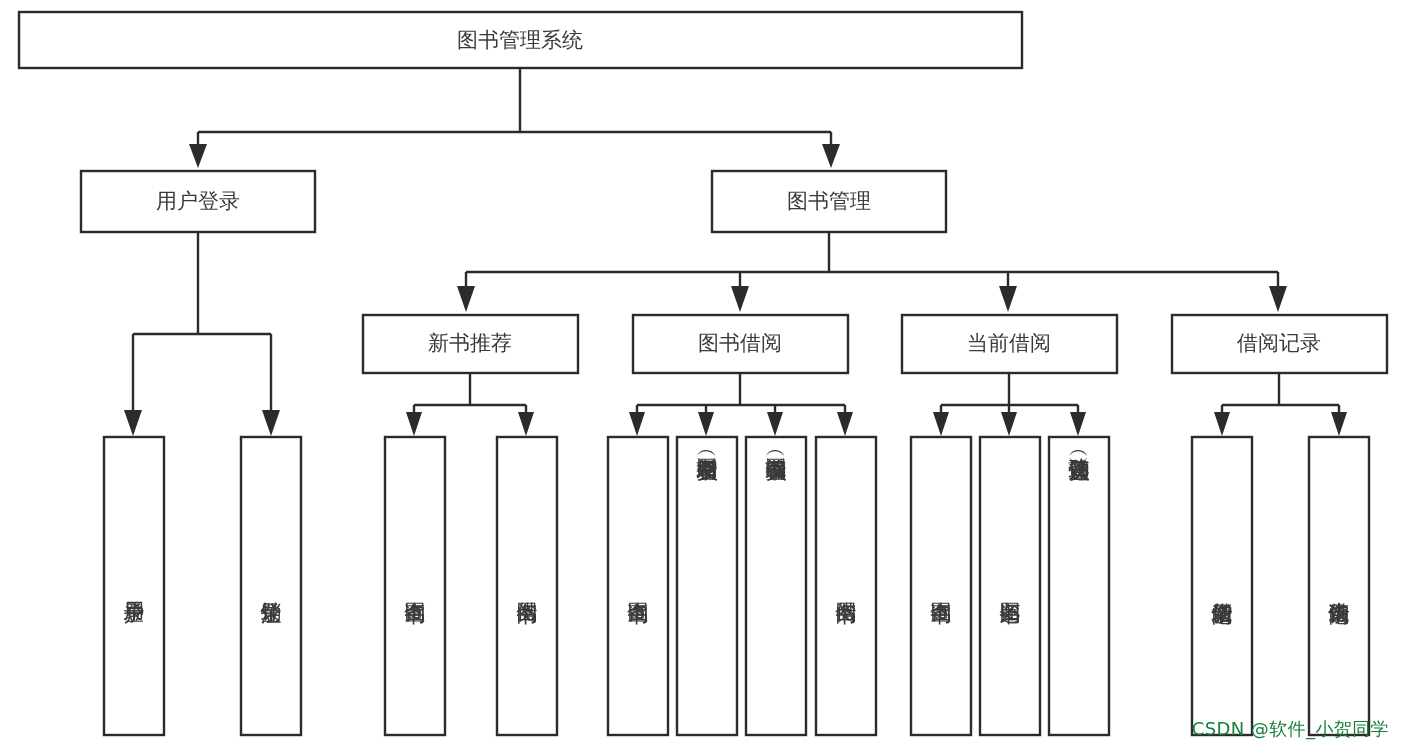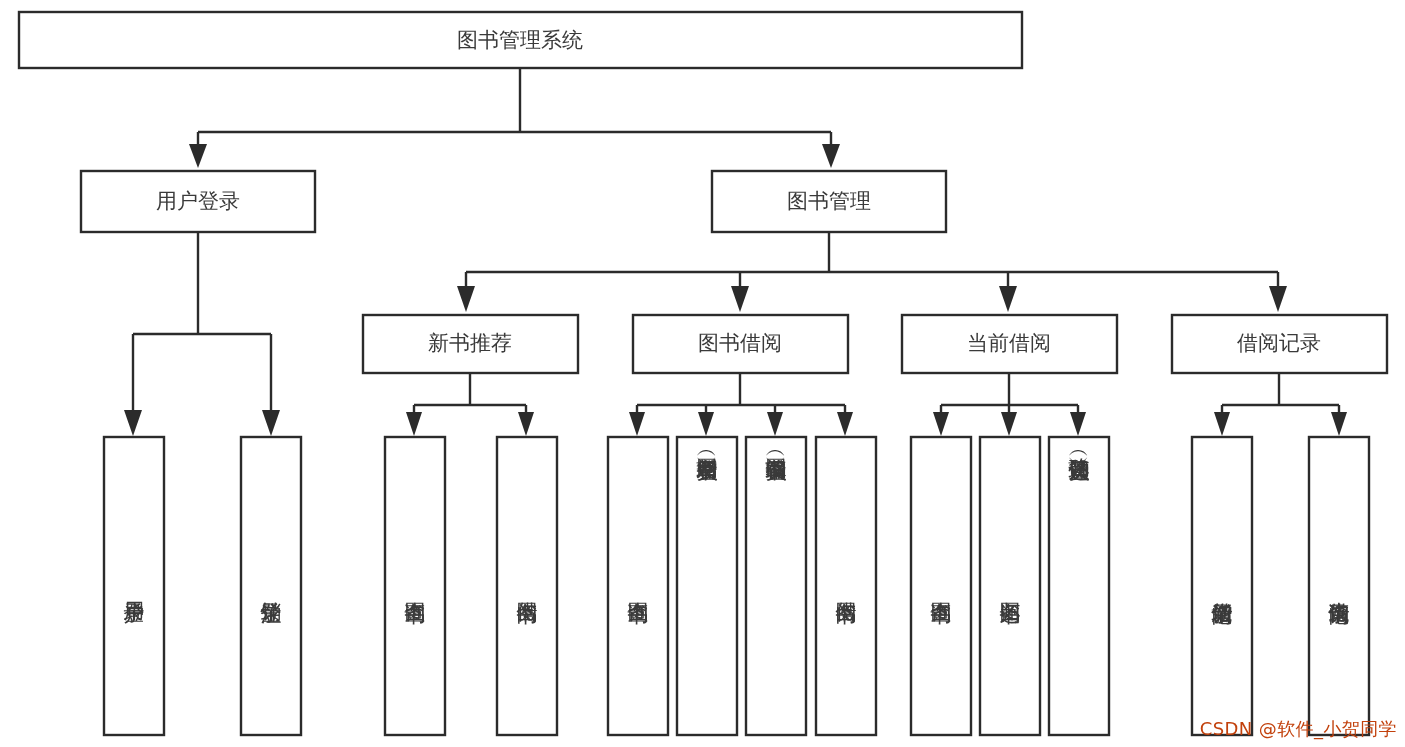--- a/index.html
+++ b/index.html
@@ -59,25 +59,25 @@
     text-orientation: upright;
     font-family: "DejaVu Sans", "Liberation Sans", sans-serif;
     font-size: 21px;
     color: #3a3a3a;
     letter-spacing: 0.5px;
     white-space: nowrap;
     text-align: center;
   }
   .watermark {
     position: absolute;
-    right: 8px;
+    right: 16px;
     bottom: 6px;
     font-family: "DejaVu Sans", "Liberation Sans", sans-serif;
     font-size: 18px;
-    color: #c2410c;
+    color: #15803d;
     letter-spacing: 0.4px;
     user-select: none;
   }
 </style>
 </head>
 <body>
 
 <div id="diagram-root">
 
   <svg class="diagram-canvas" viewBox="0 0 1405 747">

